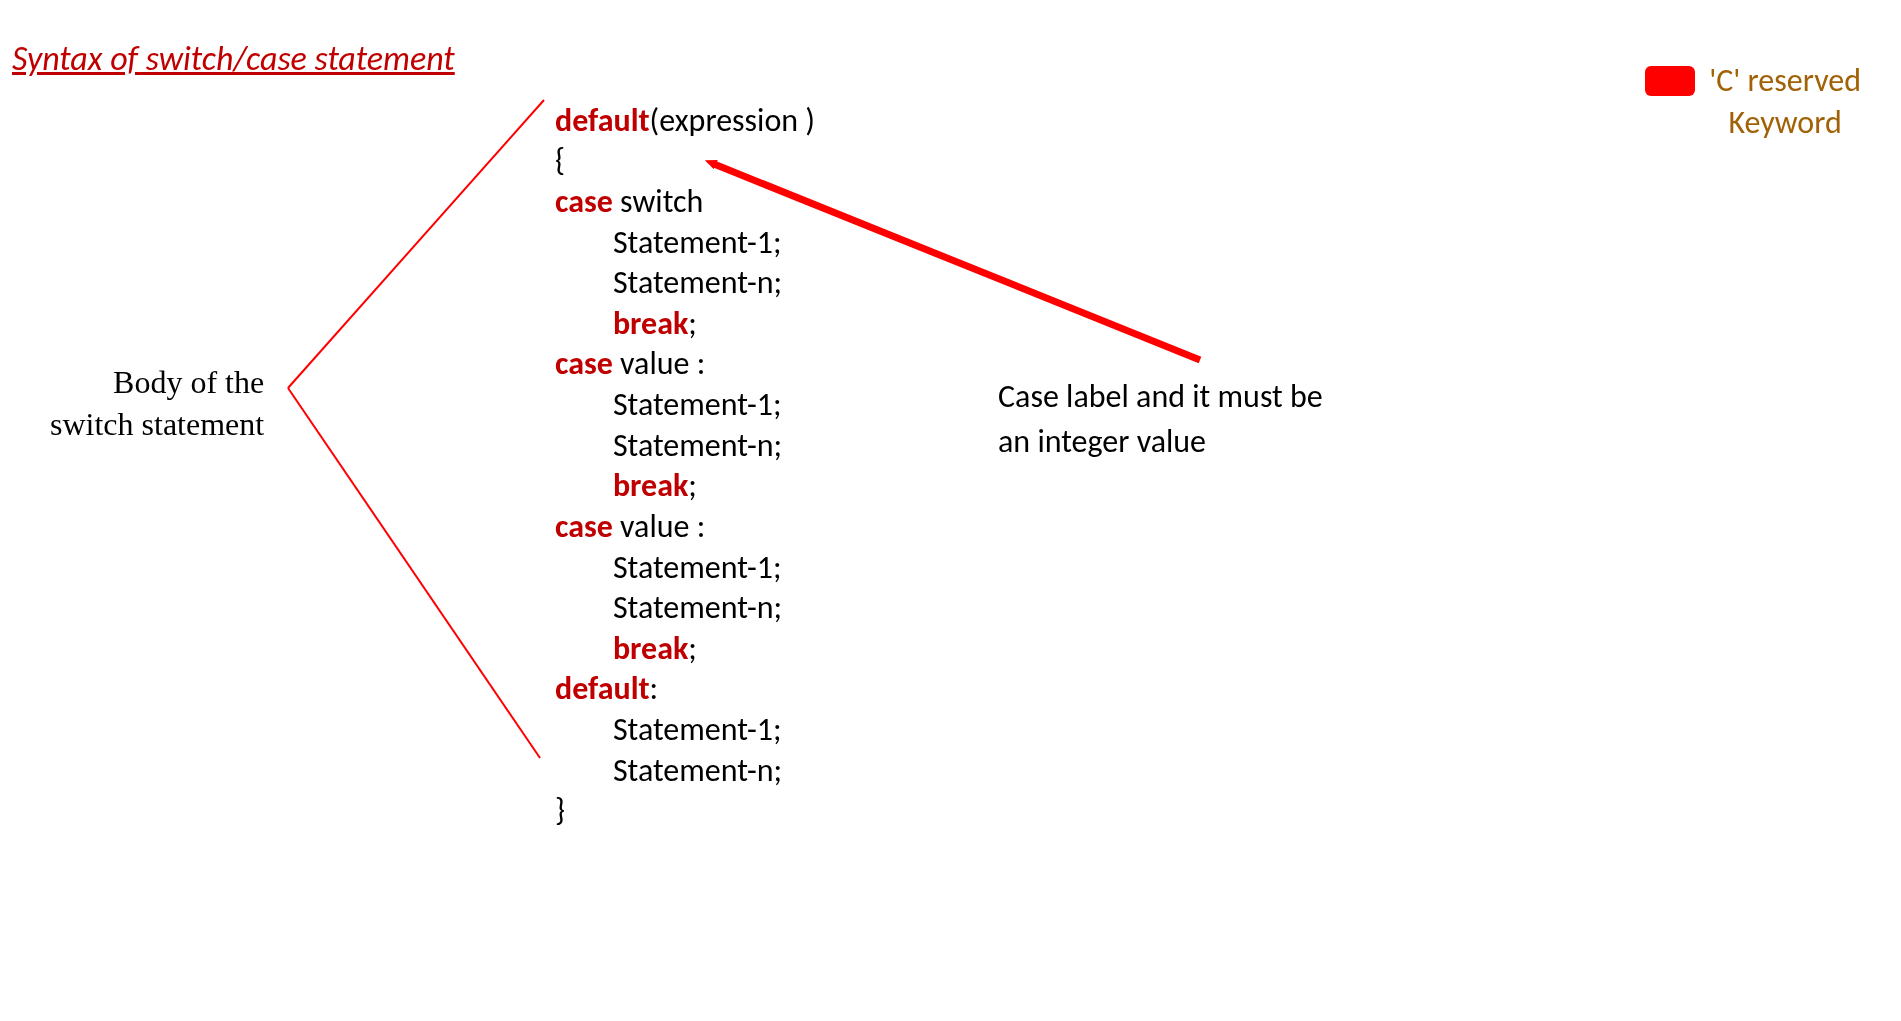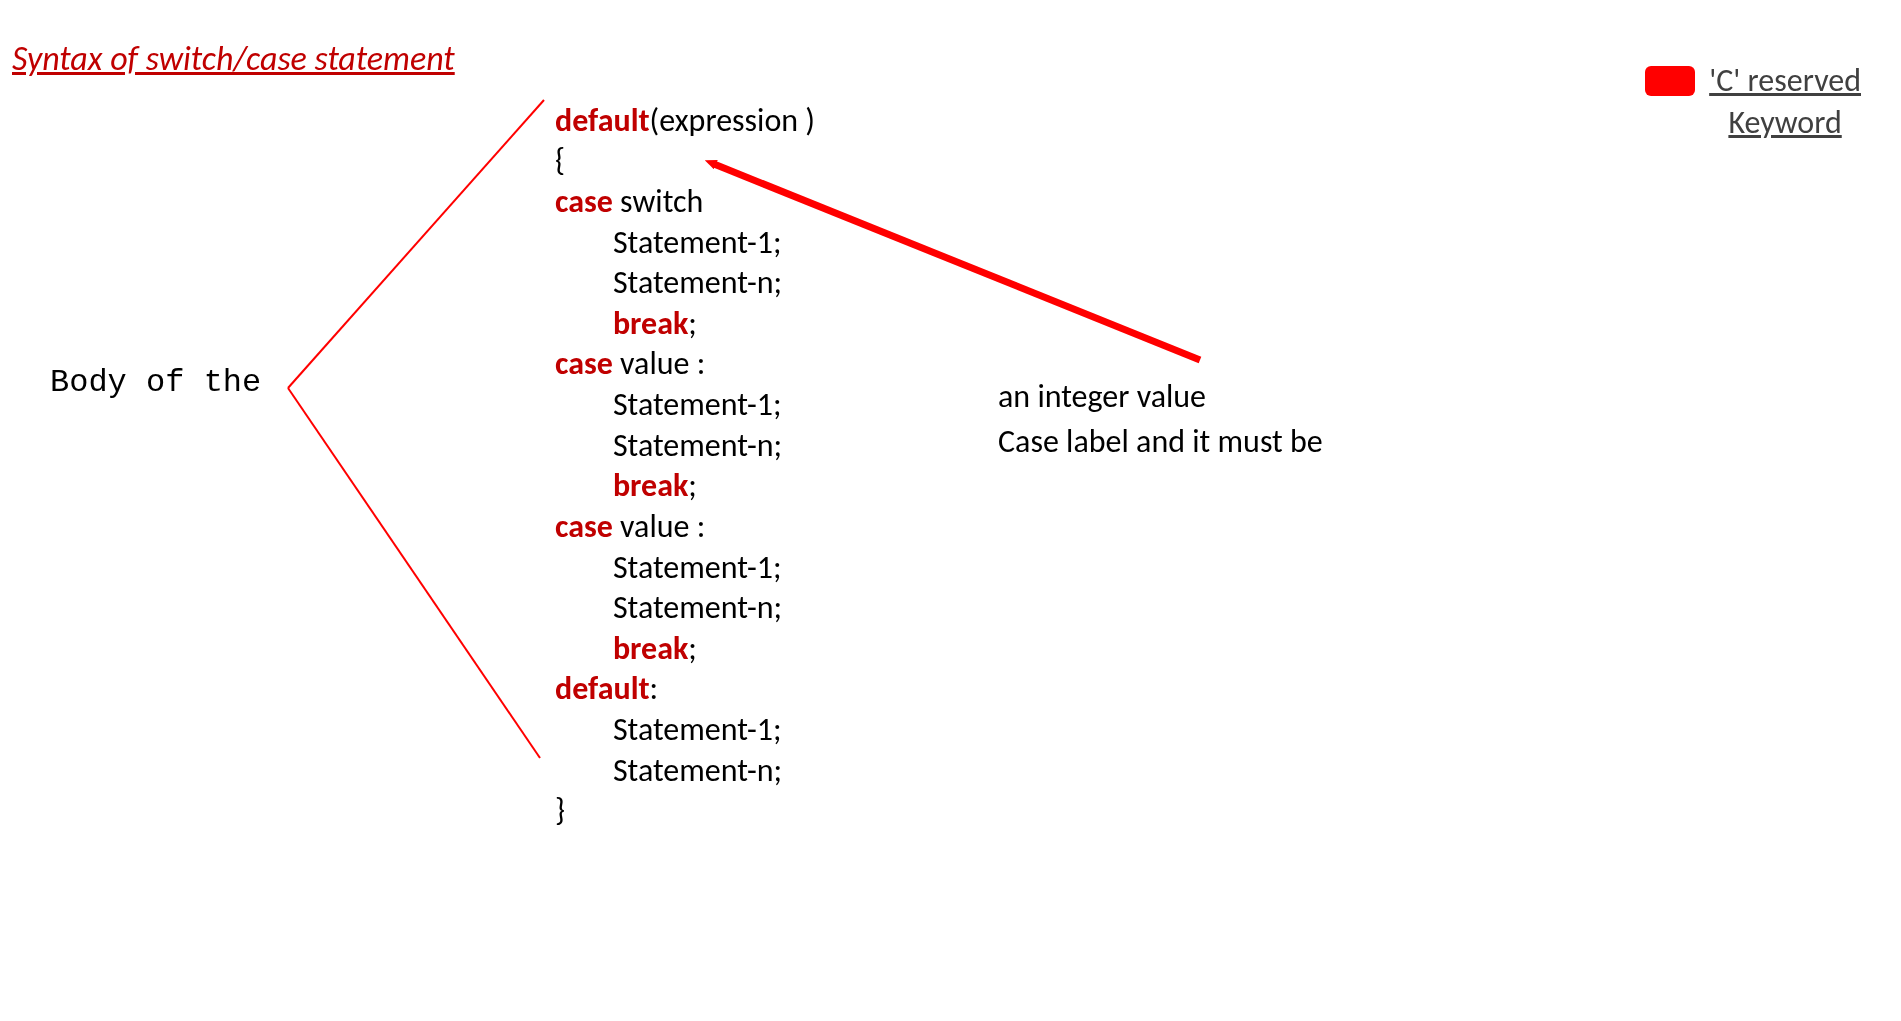--- a/index.html
+++ b/index.html
@@ -30,43 +30,42 @@
   }
   .legend-swatch {
     width: 50px;
     height: 30px;
     background: #ff0000;
     border-radius: 6px;
     margin-top: 6px;
   }
   .legend-text {
     font-size: 32px;
-    color: #404040;
+    color: #a16207;
     line-height: 1.3;
     text-align: center;
-    text-decoration: underline;
   }
   .code-block {
     position: absolute;
     top: 60px;
     left: 555px;
     font-size: 32px;
     line-height: 1.27;
     color: #000;
     white-space: pre;
   }
   .kw {
     color: #c00000;
     font-weight: bold;
   }
   .body-label {
     position: absolute;
     top: 362px;
     left: 50px;
-    font-family: Liberation Mono, monospace;
+    font-family: Liberation Serif, serif;
     font-size: 32px;
     color: #000;
     line-height: 1.3;
     text-align: right;
   }
   .case-label-text {
     position: absolute;
     top: 375px;
     left: 998px;
     font-size: 32px;
@@ -111,25 +110,26 @@
         <span>Statement-n;</span>
         <span class="kw">break</span><span>;</span>
 <span class="kw">default</span><span>:</span>
         <span>Statement-1;</span>
         <span>Statement-n;</span>
 <span>}</span>
 </div>
 
 <div class="body-label">
   <div>Body of the</div>
+  <div>switch statement</div>
 </div>
 
 <div class="case-label-text">
+  <div>Case label and it must be</div>
   <div>an integer value</div>
-  <div>Case label and it must be</div>
 </div>
 
 <svg class="overlay">
 
   <line x1="544" y1="100" x2="288" y2="388" stroke="#ff0000" stroke-width="2"></line>
 
   <line x1="288" y1="388" x2="540" y2="758" stroke="#ff0000" stroke-width="2"></line>
 
   <defs>
     <marker id="arrowhead" markerWidth="12" markerHeight="12" refX="2" refY="5" orient="auto" markerUnits="userSpaceOnUse">

